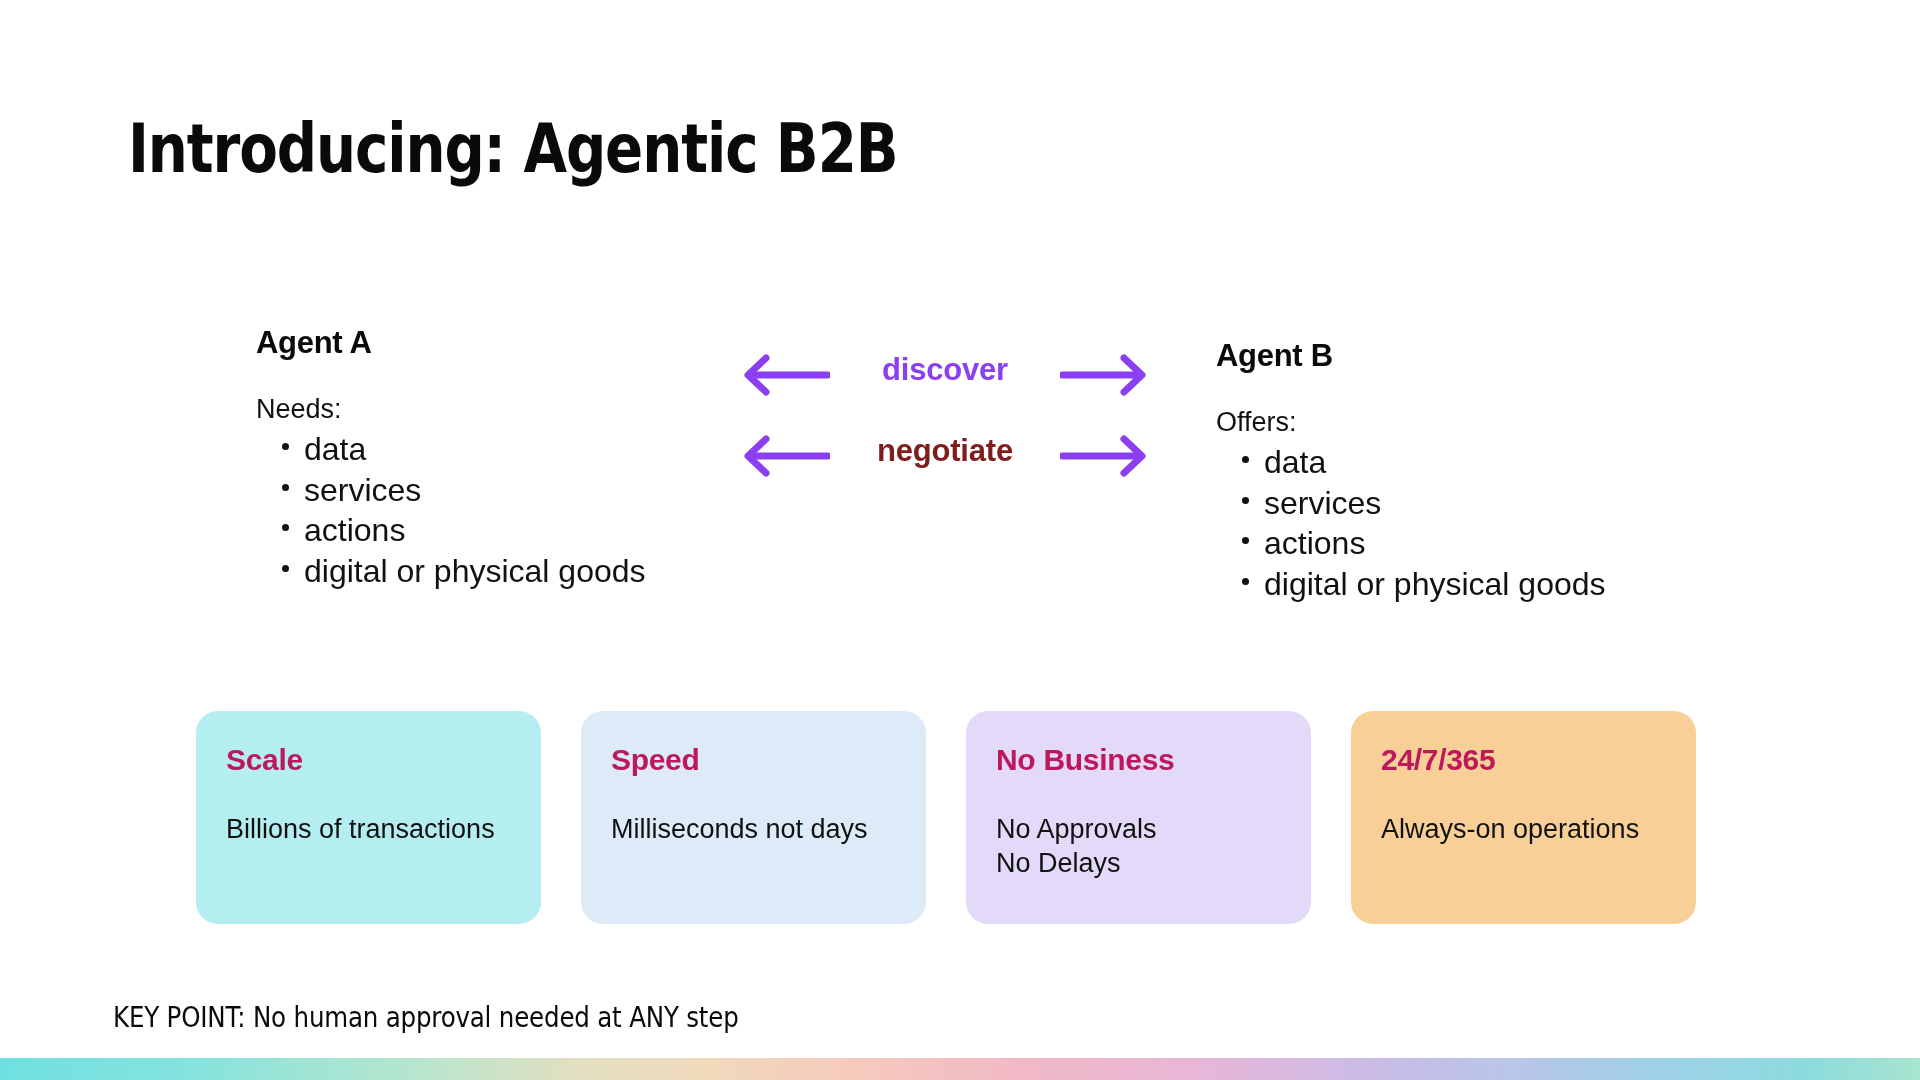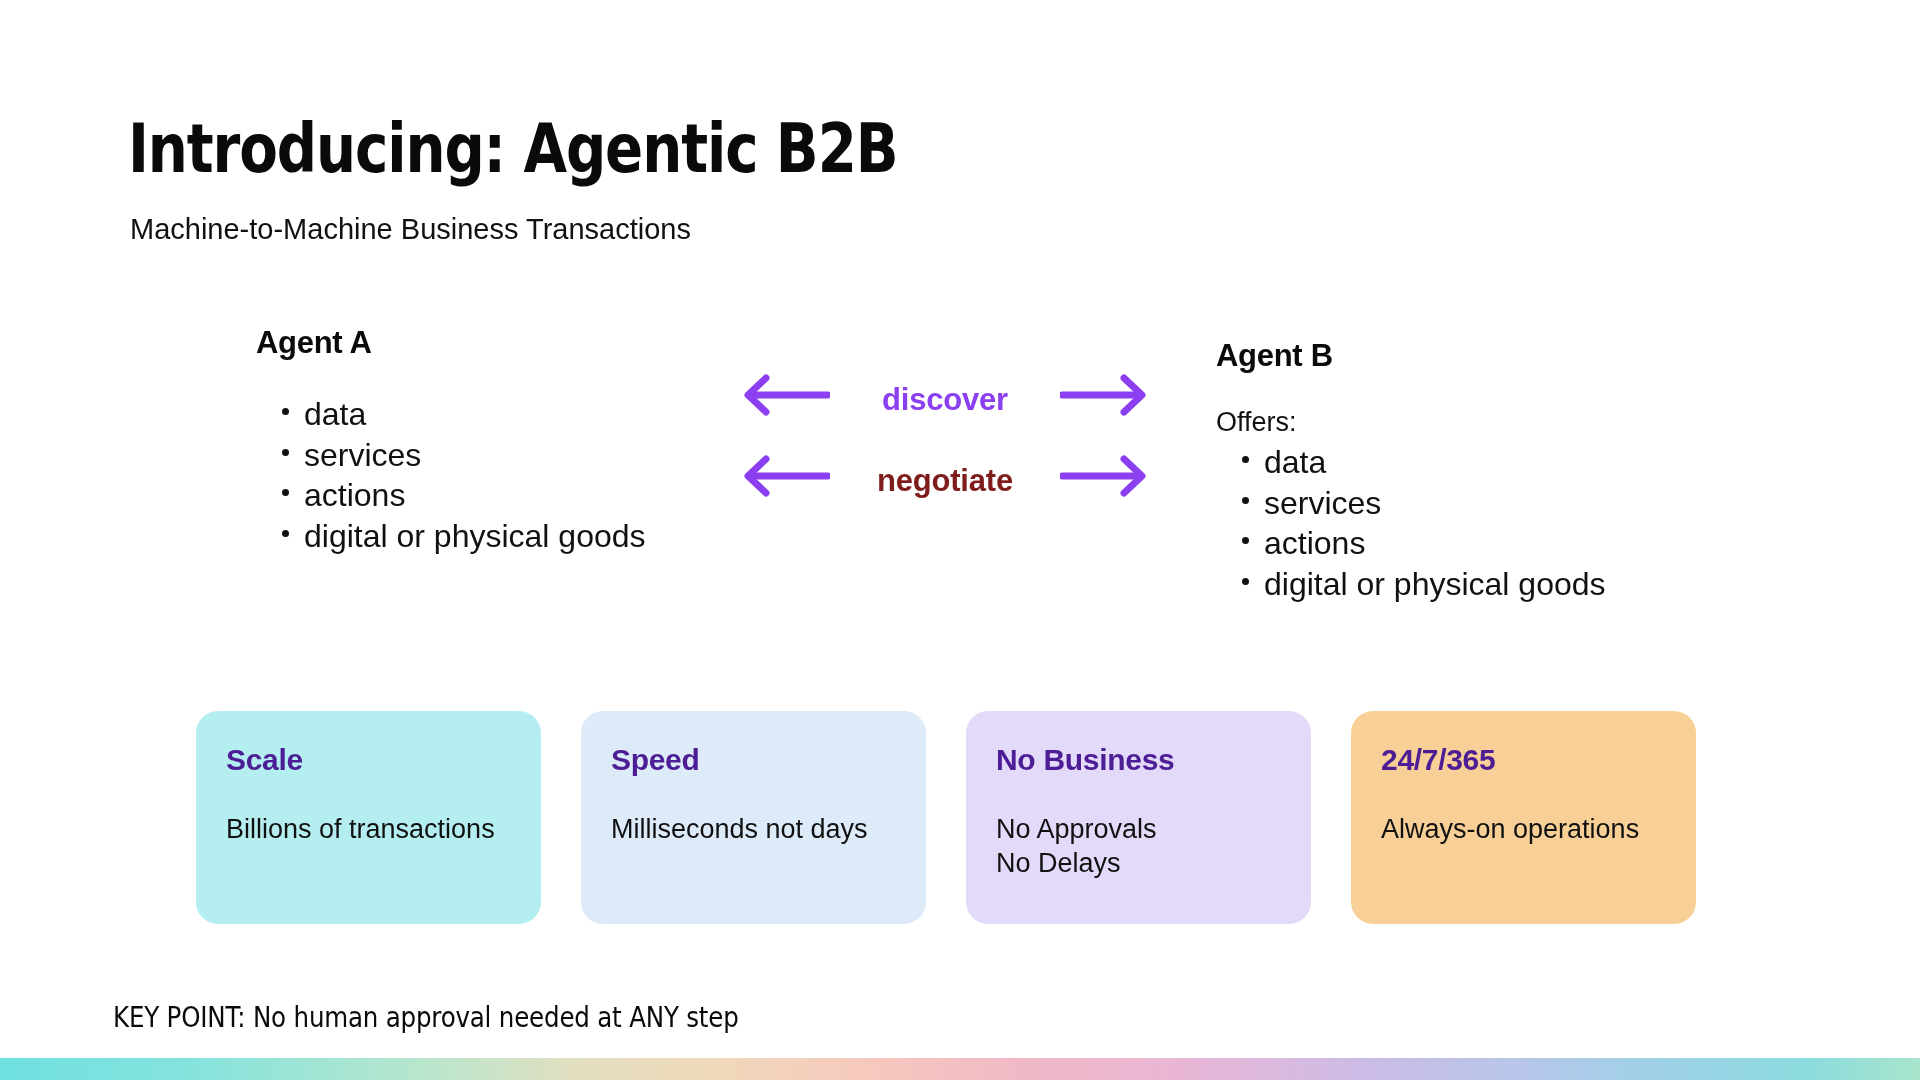--- a/index.html
+++ b/index.html
@@ -107,21 +107,21 @@
   
   .exchange {
     position: absolute;
     left: 740px;
     top: 352px;
     width: 410px;
   }
 
   .exchange-row {
     display: flex;
-    align-items: flex-end;
+    align-items: flex-start;
     justify-content: space-between;
     height: 66px;
     margin-bottom: 15px;
     gap: 16px;
   }
 
   .arrow {
     flex: 0 0 auto;
     display: block;
   }
@@ -148,21 +148,21 @@
     width: 345px;
     height: 213px;
     border-radius: 22px;
     padding: 32px 30px 0 30px;
   }
 
   .card-title {
     font-size: 30px;
     font-weight: 700;
     letter-spacing: -0.3px;
-    color: #4c1d95;
+    color: #be185d;
     margin-bottom: 35px;
     white-space: nowrap;
   }
 
   .card-body {
     font-size: 27px;
     font-weight: 400;
     line-height: 1.26;
     color: #111111;
   }
@@ -206,24 +206,24 @@
       #a8e5cd 100%
     );
   }
 </style>
 </head>
 <body>
 
 <div class="slide">
 
   <h1 class="title">Introducing: Agentic B2B</h1>
-  <div class="subtitle">Machine-to-Machine Business Transactions</div>
 
   <div class="agent agent-a">
     <div class="agent-heading">Agent A</div>
+    <div class="agent-lead">Needs:</div>
     <ul class="agent-list">
       <li>data</li>
       <li>services</li>
       <li>actions</li>
       <li>digital or physical goods</li>
     </ul>
   </div>
 
   <div class="exchange">
 

